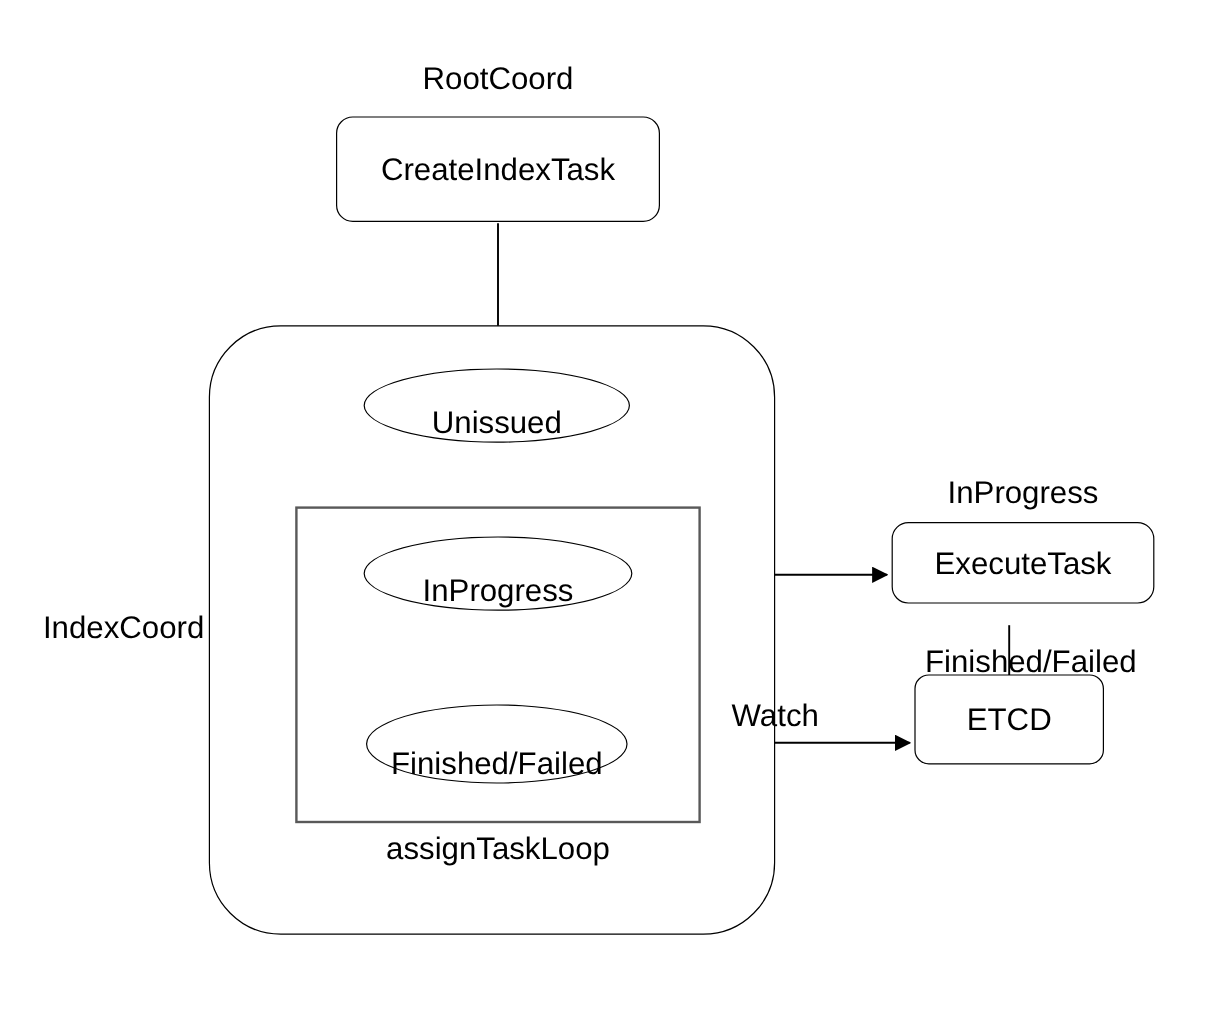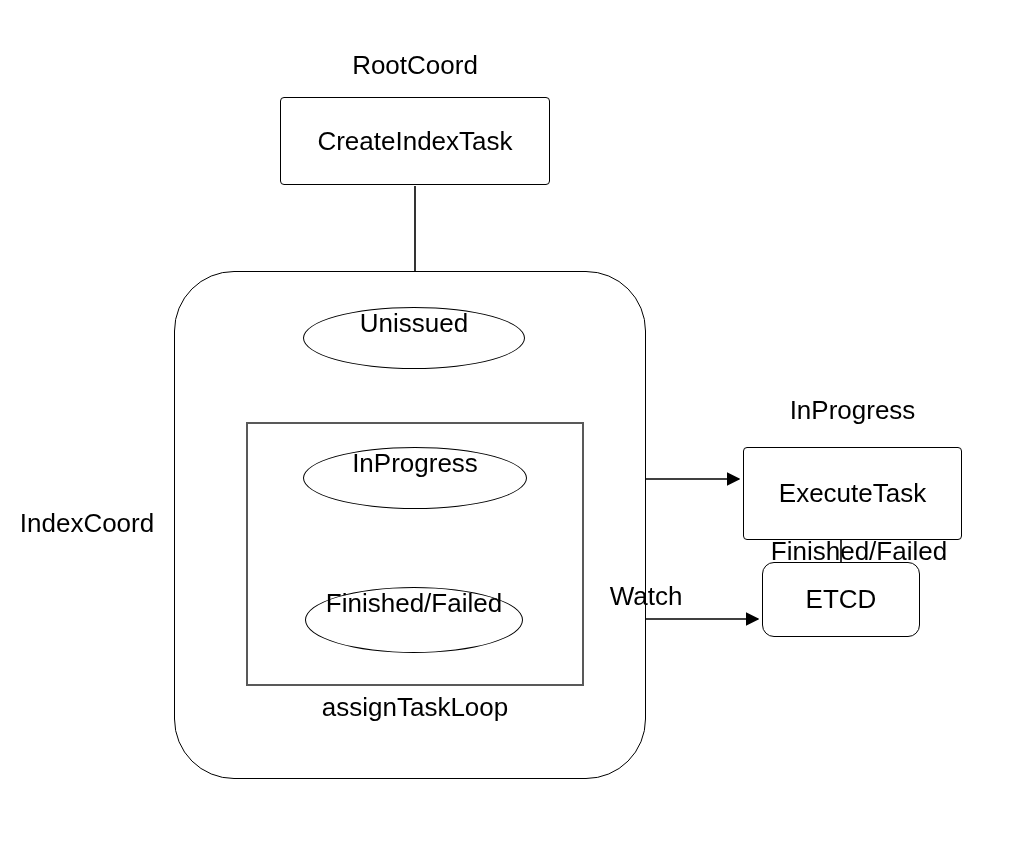--- a/index.html
+++ b/index.html
@@ -13,34 +13,34 @@
     height: 848px;
     background: #ffffff;
     font-family: "Liberation Sans", sans-serif;
     color: #000000;
     overflow: hidden;
   }
   .node-box {
     position: absolute;
     background: #ffffff;
     border: 1.6px solid #000000;
-    border-radius: 4px;
+    border-radius: 14px;
     display: flex;
     align-items: center;
     justify-content: center;
     font-size: 26px;
     box-sizing: border-box;
   }
   .node-ellipse {
     position: absolute;
     background: #ffffff;
     border: 1.6px solid #000000;
     border-radius: 50%;
     display: flex;
-    align-items: flex-start;
+    align-items: flex-end;
     justify-content: center;
     font-size: 26px;
     box-sizing: border-box;
   }
   .container-outer {
     position: absolute;
     border: 1.6px solid #000000;
     border-radius: 60px;
     background: #ffffff;
     box-sizing: border-box;
@@ -100,29 +100,29 @@
   </div>
 
   <div class="node-ellipse" style="left:303px; top:447px; width:224px; height:62px;">
     <span>InProgress</span>
   </div>
 
   <div class="node-ellipse" style="left:305px; top:587px; width:218px; height:66px;">
     <span>Finished/Failed</span>
   </div>
 
-  <div class="node-box" style="left:743px; top:447px; width:219px; height:93px;">
+  <div class="node-box" style="left:743px; top:435px; width:219px; height:68px;">
     <span>ExecuteTask</span>
   </div>
 
   <div class="node-box" style="left:762px; top:562px; width:158px; height:75px; border-radius:12px;">
     <span>ETCD</span>
   </div>
 
   <div class="diagram-label" style="left:280px; top:50px; width:270px;">RootCoord</div>
-  <div class="diagram-label" style="left:4px; top:508px; width:166px;">IndexCoord</div>
+  <div class="diagram-label" style="left:20px; top:508px; width:166px;">IndexCoord</div>
   <div class="diagram-label" style="left:743px; top:395px; width:219px;">InProgress</div>
   <div class="diagram-label" style="left:246px; top:692px; width:338px;">assignTaskLoop</div>
 
   <div class="diagram-label" style="left:756px; top:536px; width:206px;">Finished/Failed</div>
   <div class="diagram-label" style="left:586px; top:581px; width:120px;">Watch</div>
 
 </div>
 
 </body></html>

